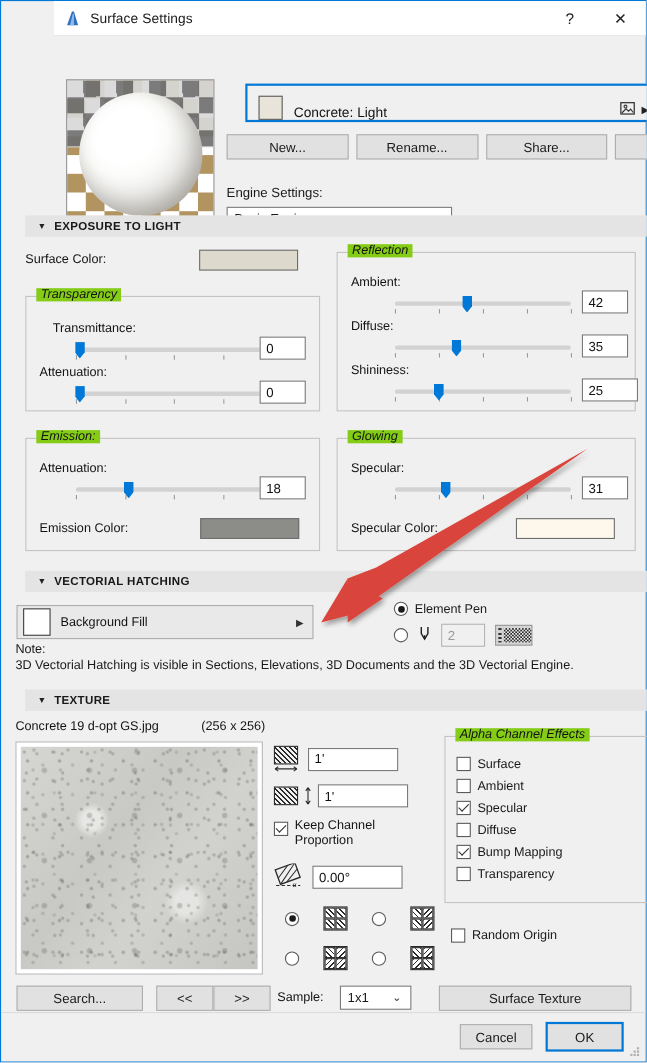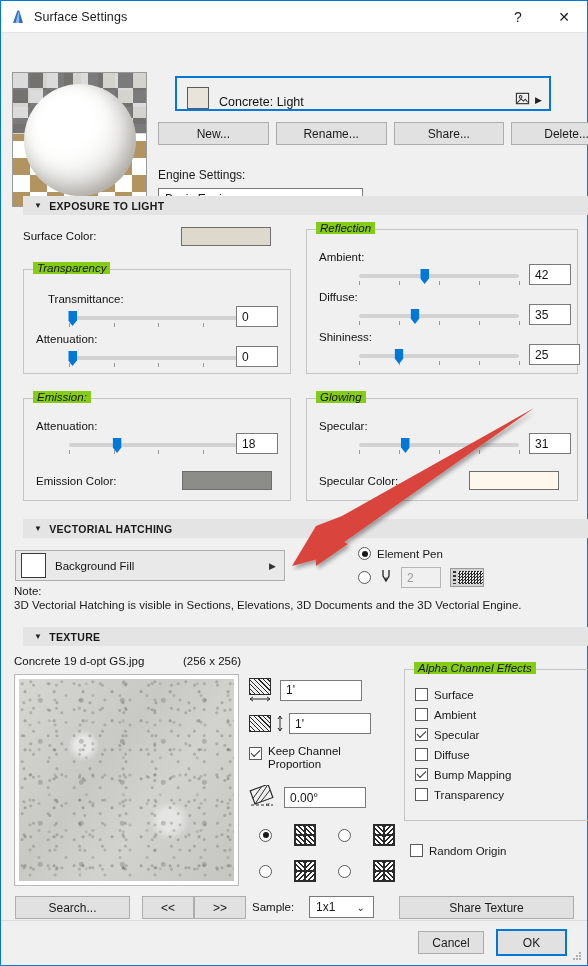--- a/index.html
+++ b/index.html
@@ -10,20 +10,21 @@
     font-size: 12px;
     color: #1a1a1a;
     background: #f0f0f0;
     overflow: hidden;
   }
   .window {
     position: relative;
     width: 588px; height: 966px;
     background: #f0f0f0;
     border: 1px solid #0078d7;
+    padding-left: 48px;
   }
 
   
   .titlebar {
     height: 32px;
     background: #ffffff;
     display: flex; align-items: center;
     border-bottom: 1px solid #e4e4e4;
     position: relative;
   }
@@ -621,21 +622,21 @@
   </div>
 
   <div class="btn" style="position:absolute;left:14px;top:895px;width:115px;">Search...</div>
   <div class="btn" style="position:absolute;left:141px;top:895px;width:52px;">&lt;&lt;</div>
   <div class="btn" style="position:absolute;left:193px;top:895px;width:52px;">&gt;&gt;</div>
   <div class="lbl" style="position:absolute;left:251px;top:900px;">Sample:</div>
   <div class="combo" style="position:absolute;left:308px;top:895px;width:65px;">
     <span>1x1</span>
     <span class="chev">⌄</span>
   </div>
-  <div class="btn" style="position:absolute;left:398px;top:895px;width:175px;">Share Texture</div>
+  <div class="btn" style="position:absolute;left:398px;top:895px;width:175px;">Surface Texture</div>
 
   <div class="bottombar">
     <div class="btn" style="position:absolute;left:417px;top:10px;width:66px;">Cancel</div>
     <div class="btn primary" style="position:absolute;left:495px;top:8px;width:71px;height:27px;">OK</div>
     <svg style="position:absolute;right:4px;bottom:3px;" width="12" height="12" viewBox="0 0 12 12">
       <g fill="#b0b0b0">
         <rect x="8" y="8" width="2" height="2"></rect>
           <rect x="5" y="8" width="2" height="2"></rect>
         <rect x="8" y="5" width="2" height="2"></rect>
           <rect x="2" y="8" width="2" height="2"></rect>

